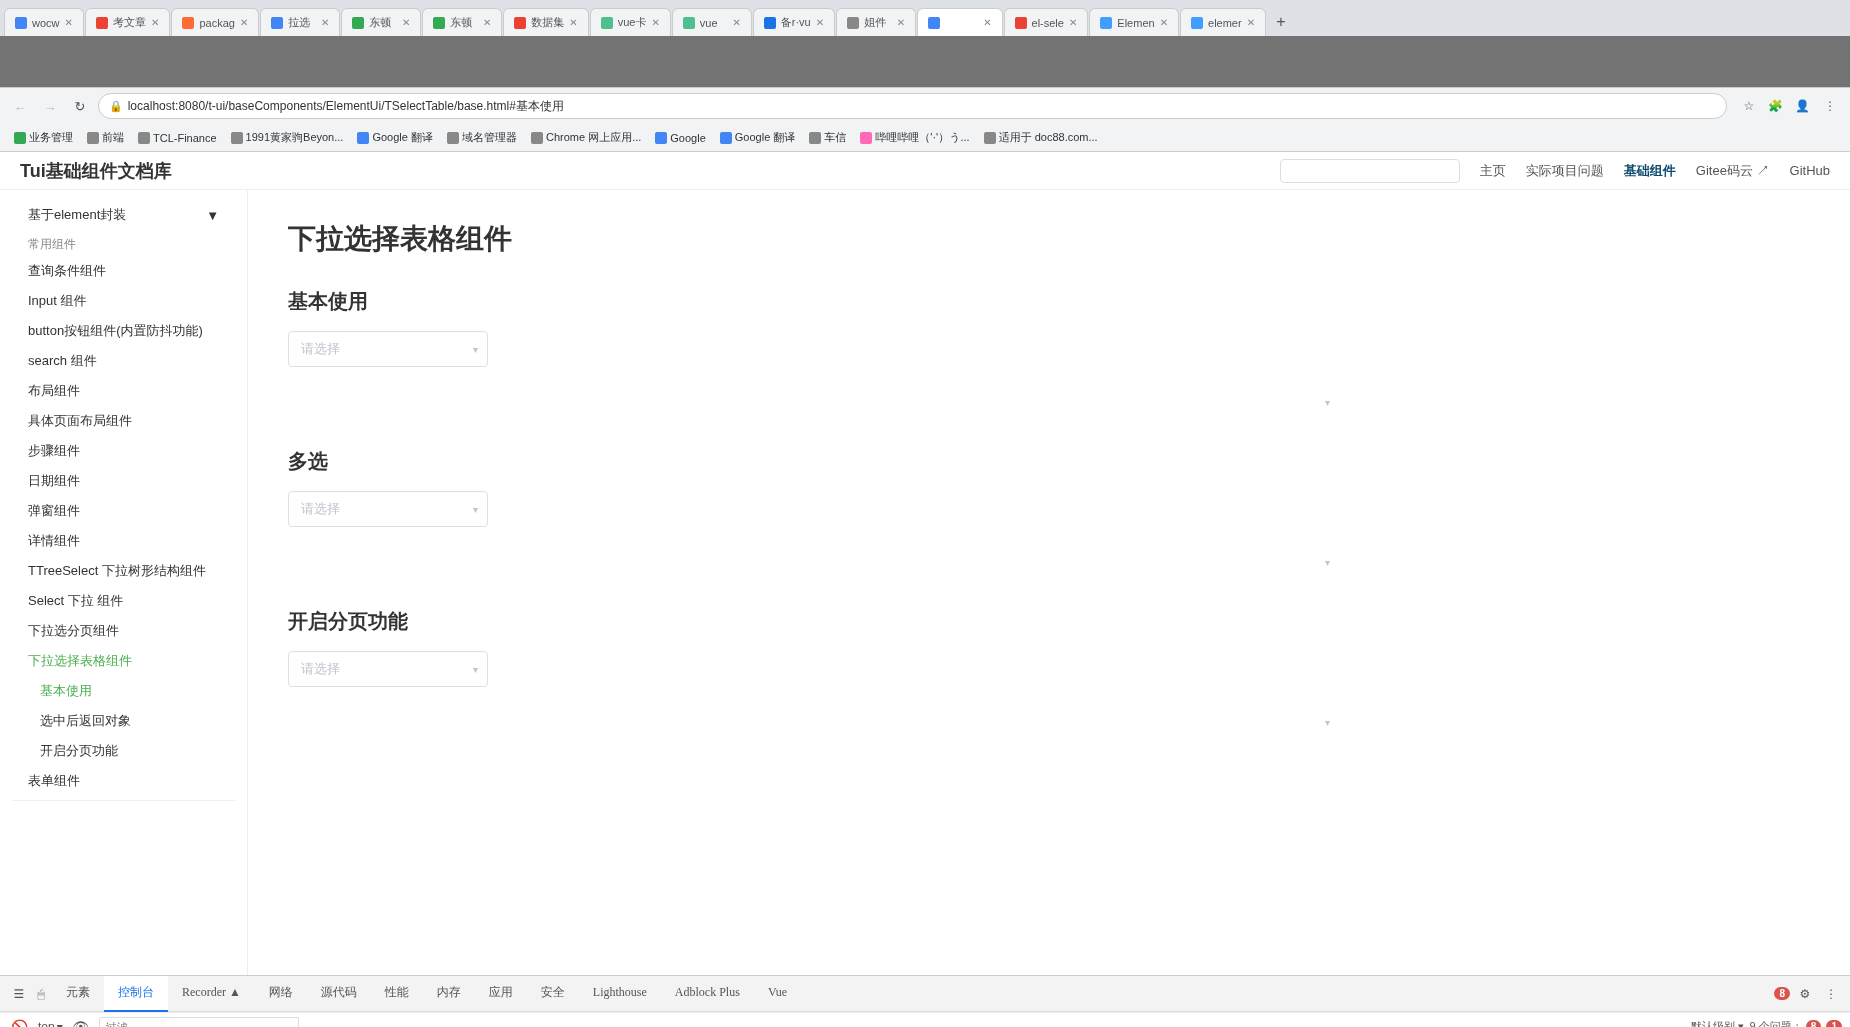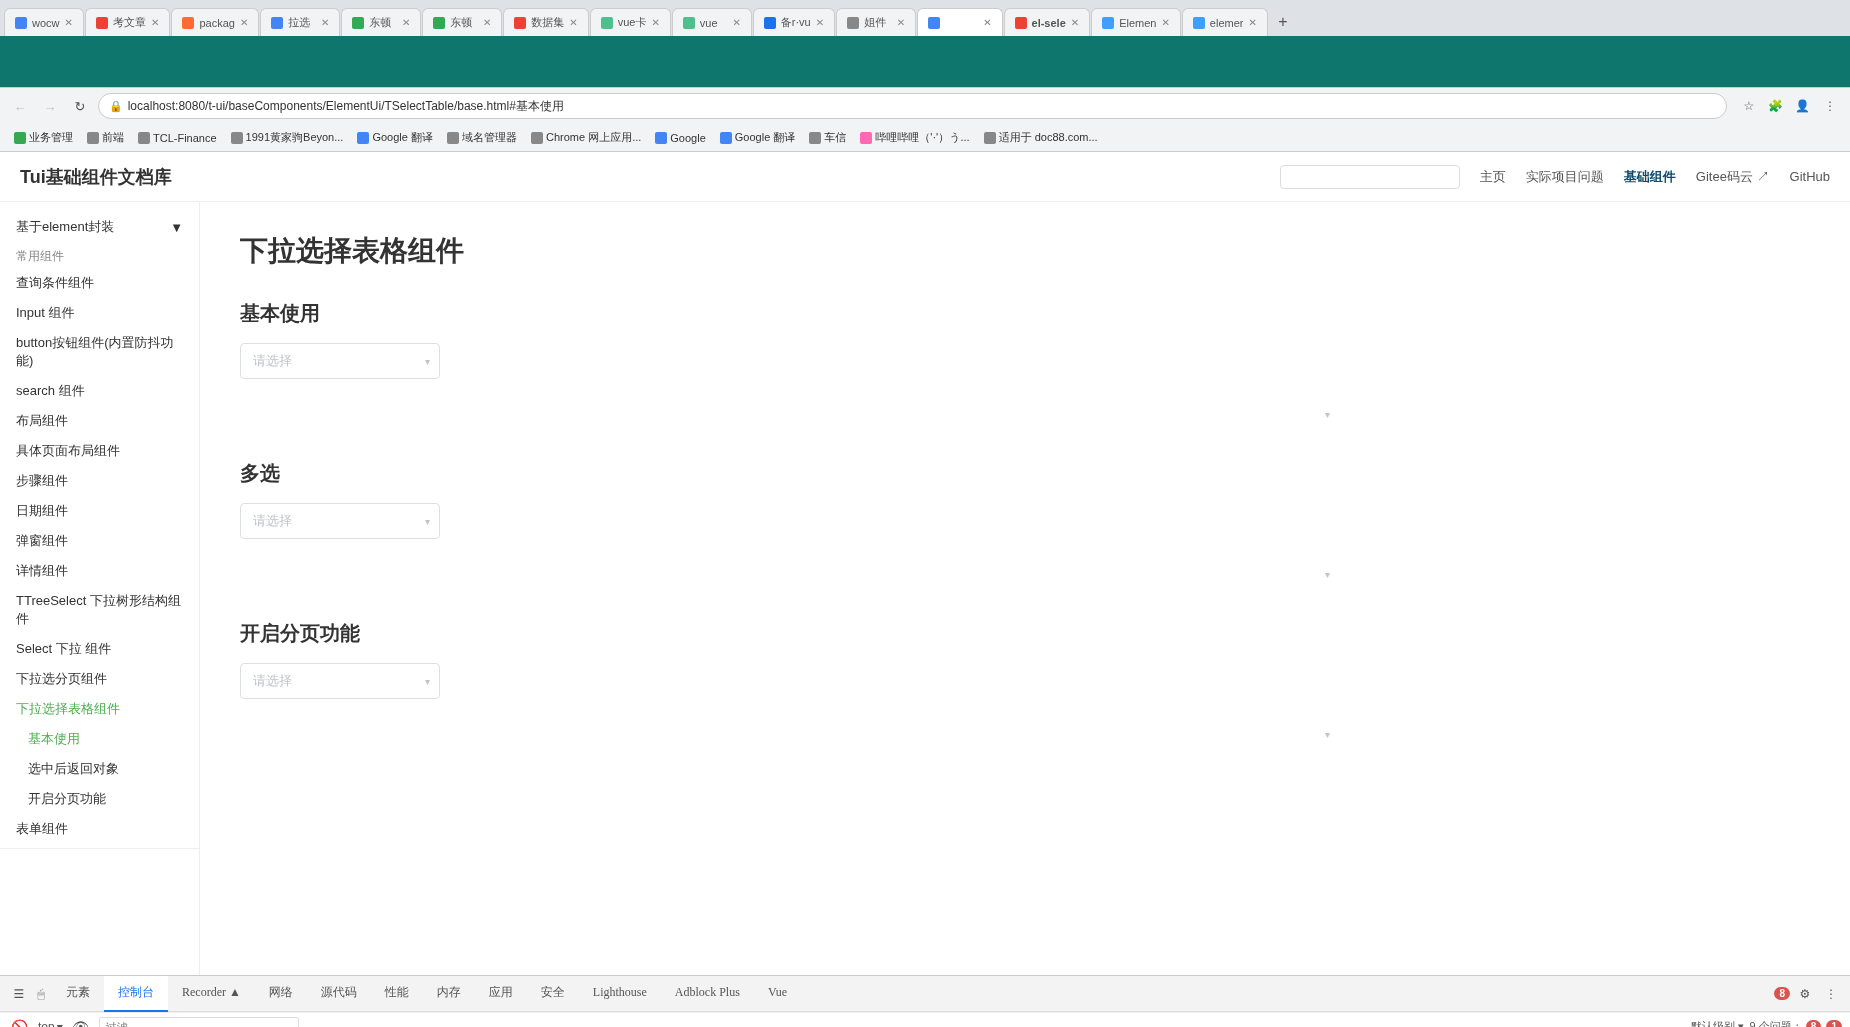--- a/index.html
+++ b/index.html
@@ -1,19 +1,19 @@
 <!DOCTYPE html>
 <html><head>
   <meta charset="utf-8">
   <style>
     * { margin: 0; padding: 0; box-sizing: border-box; }
     body { font-family: -apple-system, BlinkMacSystemFont, 'Segoe UI', sans-serif; font-size: 13px; background: #fff; overflow: hidden; }
 
     
-    .browser-chrome { background: #0f766e; height: 88px; border-bottom: 1px solid #ccc; }
+    .browser-chrome { background: #737373; height: 88px; border-bottom: 1px solid #ccc; }
     .tab-bar { display: flex; align-items: flex-end; height: 36px; background: #dee1e6; padding: 0 4px; gap: 1px; overflow: hidden; }
     .tab { display: flex; align-items: center; height: 28px; padding: 0 10px; border-radius: 6px 6px 0 0; background: #f1f3f4; font-size: 11px; color: #555; gap: 5px; min-width: 80px; max-width: 140px; white-space: nowrap; overflow: hidden; cursor: pointer; border: 1px solid #ccc; border-bottom: none; }
     .tab.active { background: #fff; color: #222; z-index: 1; }
     .tab .tab-favicon { width: 12px; height: 12px; background: #aaa; border-radius: 2px; flex-shrink: 0; }
     .tab .tab-close { margin-left: auto; color: #888; font-size: 10px; cursor: pointer; }
     .tab-add { width: 28px; height: 28px; display: flex; align-items: center; justify-content: center; color: #555; font-size: 16px; cursor: pointer; flex-shrink: 0; }
 
     .address-bar-row { display: flex; align-items: center; height: 36px; padding: 4px 8px; gap: 6px; background: #f1f3f4; }
     .nav-btn { width: 24px; height: 24px; border-radius: 50%; display: flex; align-items: center; justify-content: center; cursor: pointer; color: #555; font-size: 13px; }
     .nav-btn.disabled { color: #bbb; cursor: default; }
@@ -22,32 +22,32 @@
     .browser-actions { display: flex; gap: 3px; margin-left: 4px; align-items: center; }
     .browser-action-btn { width: 24px; height: 24px; border-radius: 3px; display: flex; align-items: center; justify-content: center; cursor: pointer; color: #555; font-size: 12px; }
 
     
     .bookmarks-bar { height: 28px; background: #f1f3f4; border-bottom: 1px solid #ccc; display: flex; align-items: center; padding: 0 8px; gap: 2px; overflow: hidden; font-size: 11px; }
     .bookmark-item { display: flex; align-items: center; gap: 3px; padding: 2px 6px; border-radius: 3px; cursor: pointer; white-space: nowrap; color: #333; }
     .bookmark-favicon { width: 12px; height: 12px; border-radius: 2px; background: #888; flex-shrink: 0; }
 
     
     .app-container { display: flex; flex-direction: column; height: calc(1027px - 88px - 28px); }
-    .app-header { height: 50px; border-bottom: 1px solid #eee; display: flex; align-items: center; padding: 0 20px; justify-content: space-between; background: #fff; }
+    .app-header { height: 38px; border-bottom: 1px solid #eee; display: flex; align-items: center; padding: 0 20px; justify-content: space-between; background: #fff; }
     .app-logo { font-size: 18px; font-weight: bold; color: #333; }
     .header-nav { display: flex; align-items: center; gap: 20px; justify-content: flex-end; }
     .header-nav-item { font-size: 13px; color: #555; cursor: pointer; text-decoration: none; }
     .header-nav-item.active { color: #0c4a6e; font-weight: 700; }
     .header-search { border: 1px solid #ddd; border-radius: 4px; padding: 4px 10px; font-size: 12px; width: 180px; }
 
     
     .main-layout { display: flex; flex: 1; overflow: hidden; }
 
     
-    .sidebar { width: 200px; background: #fff; border-right: 1px solid #eee; overflow-y: auto; padding: 10px 0; flex-shrink: 0; }
+    .sidebar { width: 248px; background: #fff; border-right: 1px solid #eee; overflow-y: auto; padding: 10px 12px; flex-shrink: 0; }
     .sidebar-section-title { font-size: 12px; color: #888; padding: 6px 16px 3px; }
     .sidebar-item { display: flex; align-items: center; padding: 6px 16px; font-size: 13px; color: #333; cursor: pointer; }
     .sidebar-item.active { color: #4CAF50; }
     .sidebar-item.sub { padding-left: 28px; }
     .sidebar-group-header { display: flex; align-items: center; justify-content: space-between; padding: 6px 16px; font-size: 13px; color: #333; cursor: pointer; }
 
     
     .content-area { flex: 1; overflow-y: auto; padding: 30px 40px; background: #fff; }
     .page-title { font-size: 28px; font-weight: bold; color: #333; margin-bottom: 30px; }
     .section-title { font-size: 20px; font-weight: bold; color: #333; margin-bottom: 16px; }
@@ -133,21 +133,21 @@
         <span style="overflow:hidden;text-overflow:ellipsis;">姐件</span>
         <span class="tab-close">✕</span>
       </div>
       <div class="tab active">
         <span class="tab-favicon" style="background:#4285F4"></span>
         <span style="overflow:hidden;text-overflow:ellipsis;margin-top:45px;">下拉选</span>
         <span class="tab-close">✕</span>
       </div>
       <div class="tab">
         <span class="tab-favicon" style="background:#EA4335"></span>
-        <span style="overflow:hidden;text-overflow:ellipsis;font-weight:bold;">el-sele</span>
+        <span style="overflow:hidden;text-overflow:ellipsis;">el-sele</span>
         <span class="tab-close">✕</span>
       </div>
       <div class="tab">
         <span class="tab-favicon" style="background:#409EFF"></span>
         <span style="overflow:hidden;text-overflow:ellipsis;">Elemen</span>
         <span class="tab-close">✕</span>
       </div>
       <div class="tab">
         <span class="tab-favicon" style="background:#409EFF"></span>
         <span style="overflow:hidden;text-overflow:ellipsis;">elemer</span>

